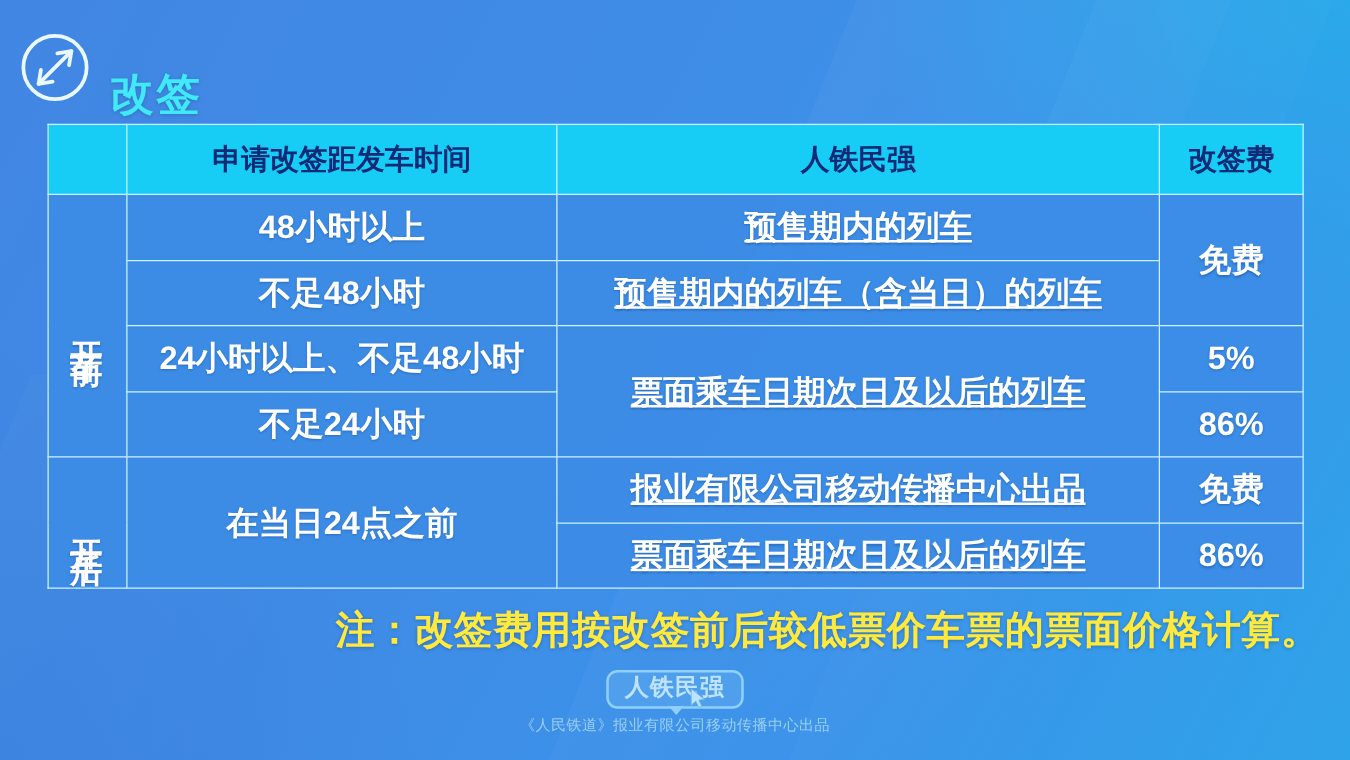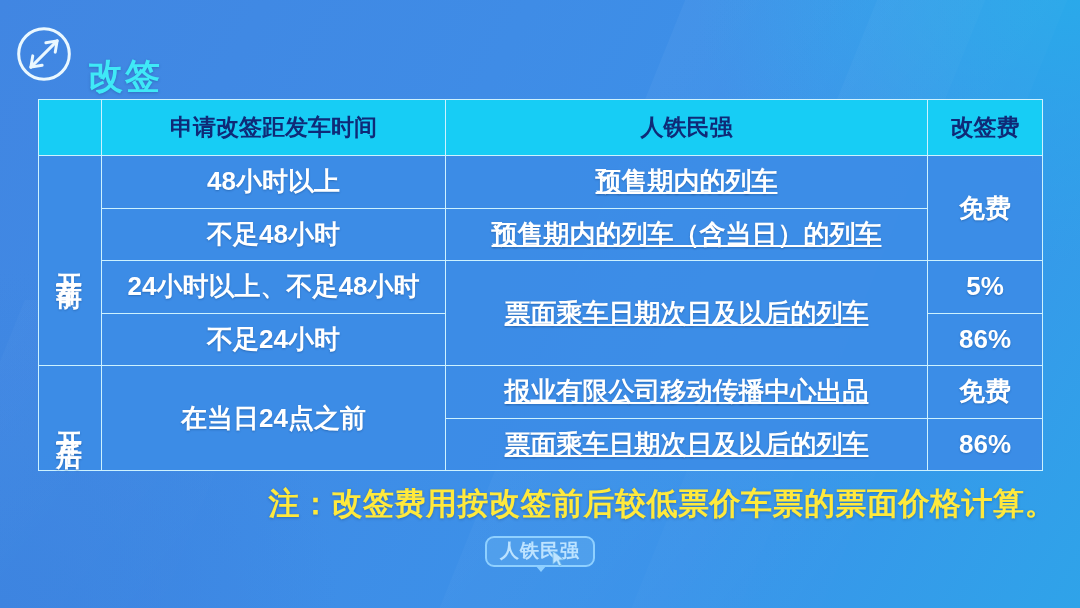--- a/index.html
+++ b/index.html
@@ -212,13 +212,14 @@
 
 <div class="footer">
   <div class="brand-badge">
     <span class="brand-text">人铁民强</span>
     <span class="cursor-mark">
       <svg viewBox="0 0 16 19" width="15" height="18">
         <path d="M1,1 L1,15 L5,11.5 L7.5,17 L10,16 L7.5,10.6 L12.5,10.2 Z" fill="#bde3ff" stroke="#6fb8e8" stroke-width="0.8"></path>
       </svg>
     </span>
   </div>
+  <div class="footer-caption">《人民铁道》报业有限公司移动传播中心出品</div>
 </div>
 
 </body></html>

